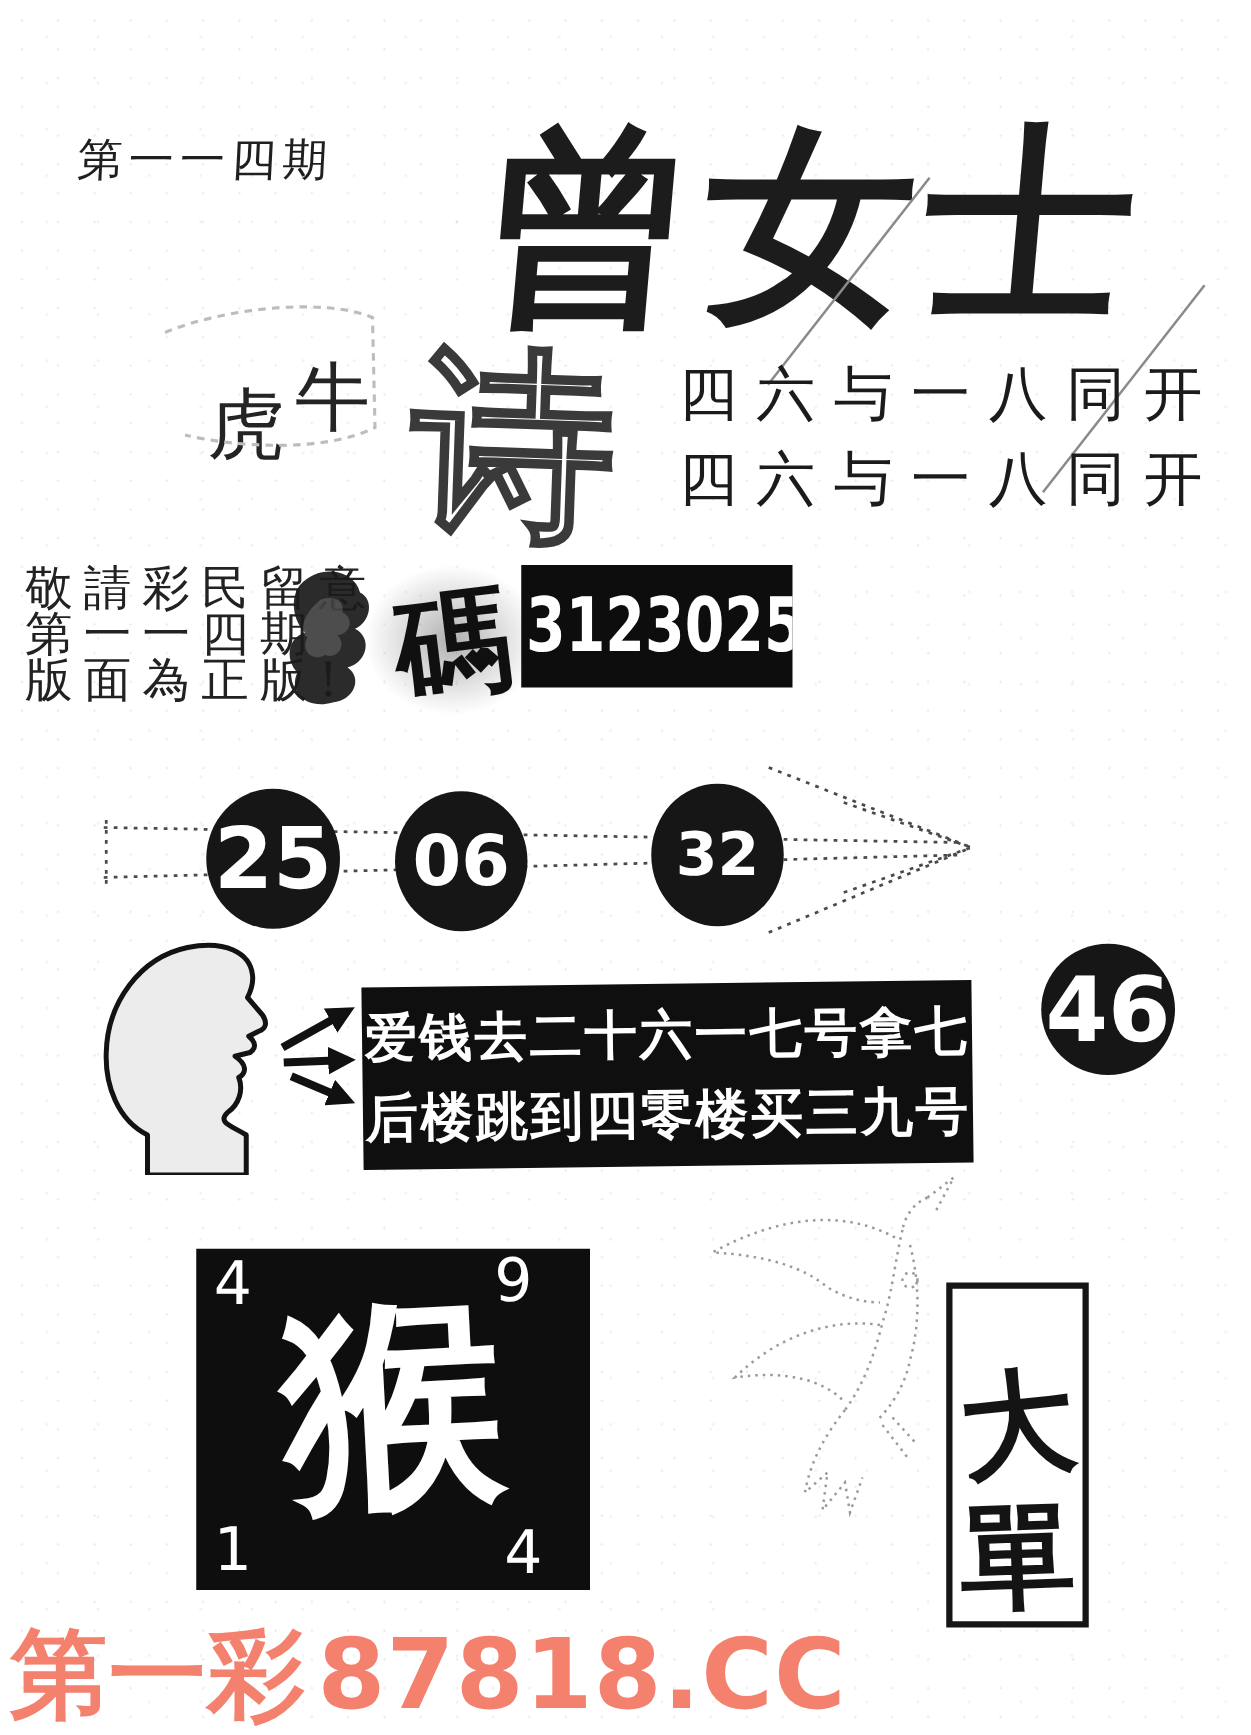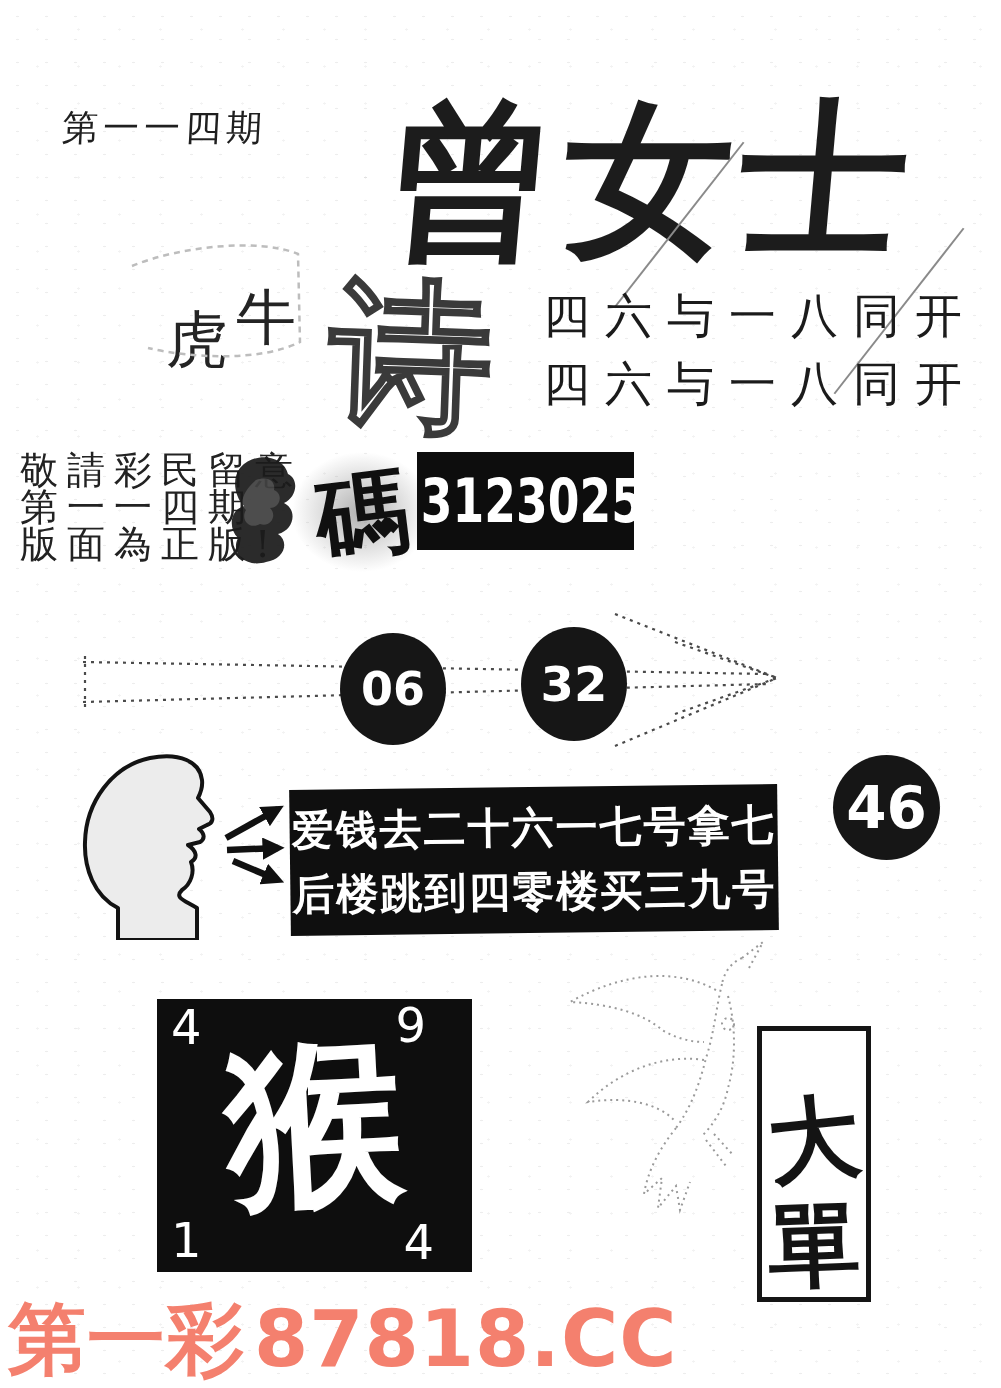--- a/index.html
+++ b/index.html
@@ -49,24 +49,24 @@
     transform:scaleX(0.76);transform-origin:left center;white-space:nowrap;padding-left:5px;
   }
   
   .num-circle{
     position:absolute;background:#161616;border-radius:50%;
     display:flex;align-items:center;justify-content:center;overflow:hidden;
     color:#fff;font-weight:bold;font-family:"DejaVu Sans","Liberation Sans",sans-serif;
     z-index:3;
   }
   .c25{left:165px;top:631px;width:107px;height:112px;font-size:68px;}
-  .c06{left:340px;top:633px;width:106px;height:112px;font-size:46px;}
+  .c06{left:316px;top:633px;width:106px;height:112px;font-size:56px;}
   .c32{left:521px;top:627px;width:106px;height:114px;font-size:48px;}
   .c24{left:833px;top:635px;width:107px;height:105px;font-size:86px;}
-  .c46{left:833px;top:755px;width:107px;height:105px;font-size:58px;text-align:right;}
+  .c46{left:833px;top:755px;width:107px;height:105px;font-size:72px;text-align:right;}
   .c33{left:833px;top:875px;width:107px;height:105px;font-size:86px;}
   .svg-layer{position:absolute;z-index:1;}
   
   .slogan-box{
     left:290px;top:787px;width:488px;height:146px;background:#0f0f0f;
     display:flex;flex-direction:column;align-items:center;justify-content:center;
     transform:rotate(-0.7deg);z-index:2;
   }
   .slogan-line{color:#ffffff;font-weight:bold;font-size:42px;letter-spacing:2px;line-height:64px;white-space:nowrap;font-family:"DejaVu Sans","Liberation Sans",sans-serif;}
   
@@ -148,20 +148,23 @@
       <path d="M8,64 L692,76"></path>
       <path d="M8,104 L692,86"></path>
       <path d="M540,16 L702,80"></path>
       <path d="M540,148 L702,80"></path>
       <path d="M600,44 L702,80"></path>
       <path d="M600,116 L702,80"></path>
       <path d="M10,58 L10,110"></path>
     </g>
   </svg>
 
+  <div class="num-circle c25">
+      <span>25</span>
+    </div>
   <div class="num-circle c06">
       <span>06</span>
     </div>
   <div class="num-circle c32">
       <span>32</span>
     </div>
 
   <div class="num-circle c46">
       <span>46</span>
     </div>

